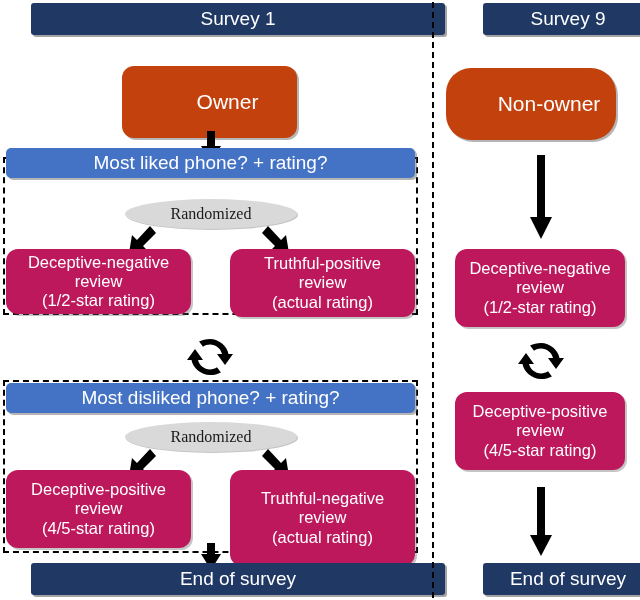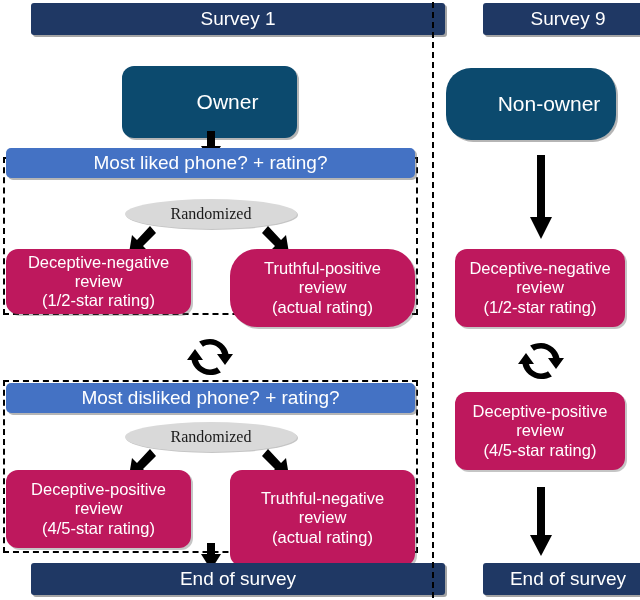--- a/index.html
+++ b/index.html
@@ -40,21 +40,21 @@
   }
 
   .bar-blue {
     background: #4472c4;
     border-radius: 5px;
     box-shadow: 2px 2px 0 rgba(90,90,90,0.45);
     font-size: 19px;
   }
 
   .box-orange {
-    background: #0c4a6e;
+    background: #c2410c;
     border-radius: 12px;
     box-shadow: 2px 2px 0 rgba(90,90,90,0.45);
     font-size: 21px;
     padding-left: 36px;
   }
 
   .box-green {
     background: #be185d;
     border-radius: 12px;
     box-shadow: 2px 2px 0 rgba(90,90,90,0.35);
@@ -130,21 +130,21 @@
   <div class="arrow" style="left:261px; top:224px;">
     <svg width="32" height="30" viewBox="0 0 32 30">
       <polygon points="7,2 1,9 14,22 9,27 28,29 25,11 20,16" fill="#000000"></polygon>
     </svg>
   </div>
 
   <div class="node box-green" style="left:6px; top:249px; width:185px; height:65px;">Deceptive-negative
 review
 (1/2-star rating)</div>
 
-  <div class="node box-green" style="left:230px; top:249px; width:185px; height:78px;border-radius:27px;">Truthful-positive
+  <div class="node box-green" style="left:230px; top:249px; width:185px; height:68px;">Truthful-positive
 review
 (actual rating)</div>
 
   <div class="cycle-icon" style="left:187px; top:336px;">
     <svg width="46" height="42" viewBox="0 0 46 42">
       <path fill="#000000" d="M23 3 C32 3 40 10 41.5 18 L46 18 L38 29 L30 18 L35 18
         C33.6 12.5 28.8 8.6 23 8.6 C20.4 8.6 18 9.4 16 10.7 L12.1 5.6
         C15.2 3.9 19 3 23 3 Z"></path>
       <path fill="#000000" d="M23 39 C14 39 6 32 4.5 24 L0 24 L8 13 L16 24 L11 24
         C12.4 29.5 17.2 33.4 23 33.4 C25.6 33.4 28 32.6 30 31.3 L33.9 36.4

